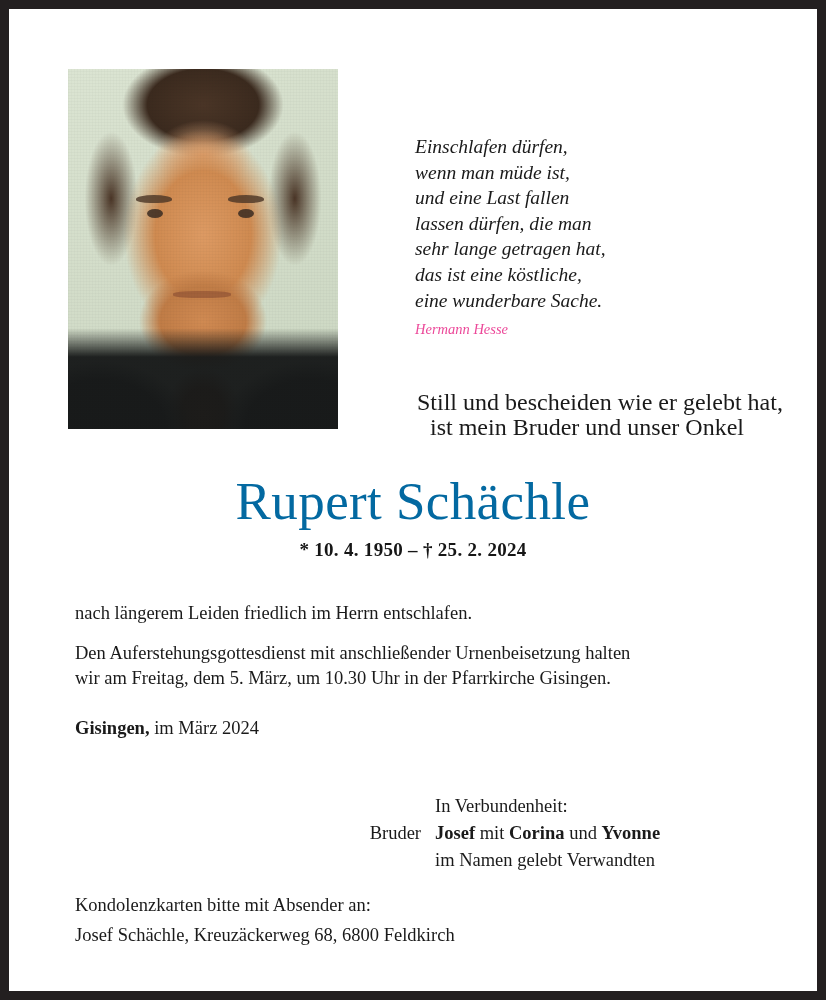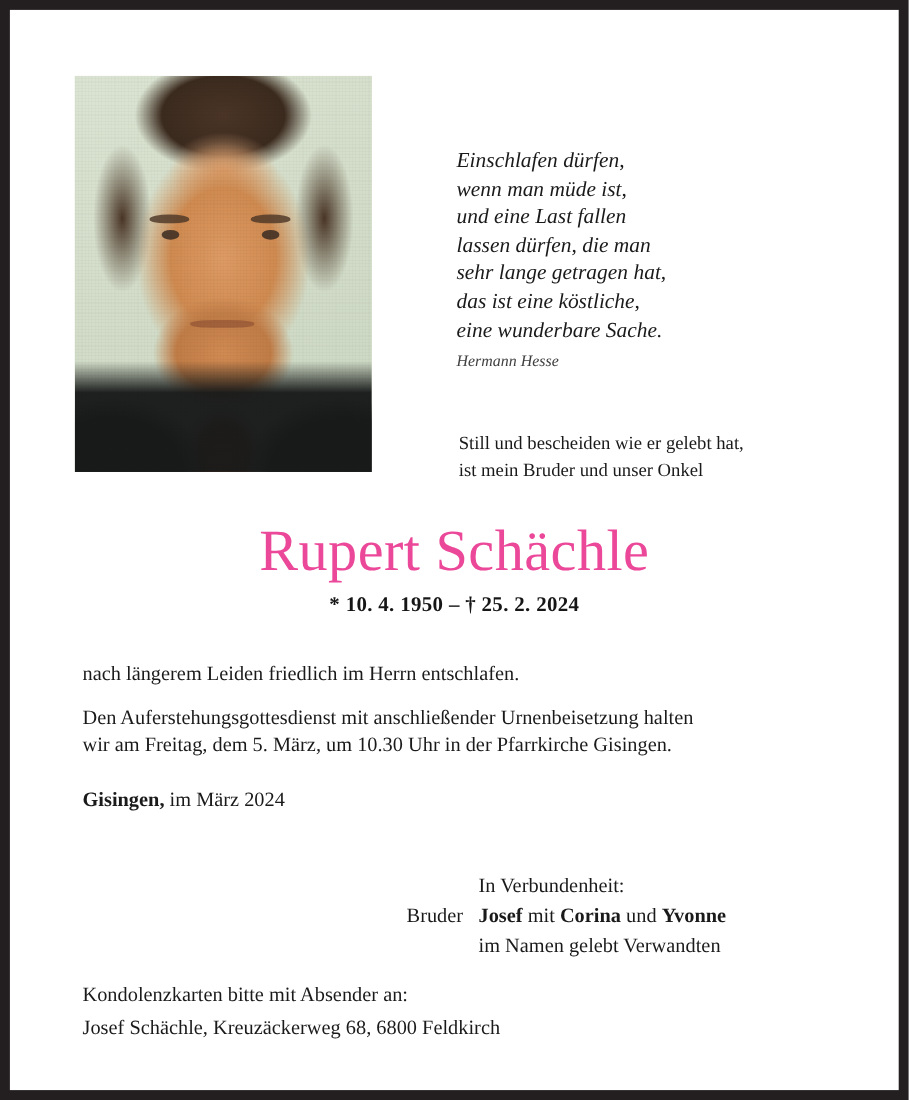--- a/index.html
+++ b/index.html
@@ -118,48 +118,49 @@
     font-size: 19.5px;
     line-height: 25.6px;
     color: #1a1a1a;
   }
   .verse-line { white-space: pre; }
   .verse-author {
     margin-top: 7px;
     font-style: italic;
     font-size: 14.5px;
     line-height: 18px;
-    color: #404040;
+    color: #ec4899;
   }
 
   
   .intro {
     position: absolute;
     left: 408px;
     top: 381px;
     width: 340px;
-    font-size: 17px;
+    font-size: 24px;
     line-height: 25px;
+    text-align: center;
   }
   .intro-line { white-space: pre; }
 
   
   .deceased {
     position: absolute;
     left: 9px;
     right: 9px;
     top: 462px;
     text-align: center;
   }
   .deceased-name {
     font-size: 53px;
     line-height: 60px;
     font-weight: 400;
     letter-spacing: 0.4px;
-    color: #ec4899;
+    color: #0369a1;
   }
   .deceased-dates {
     margin-top: 7px;
     font-size: 19px;
     line-height: 23px;
     font-weight: 700;
     letter-spacing: 0.3px;
     color: #161616;
   }
 

